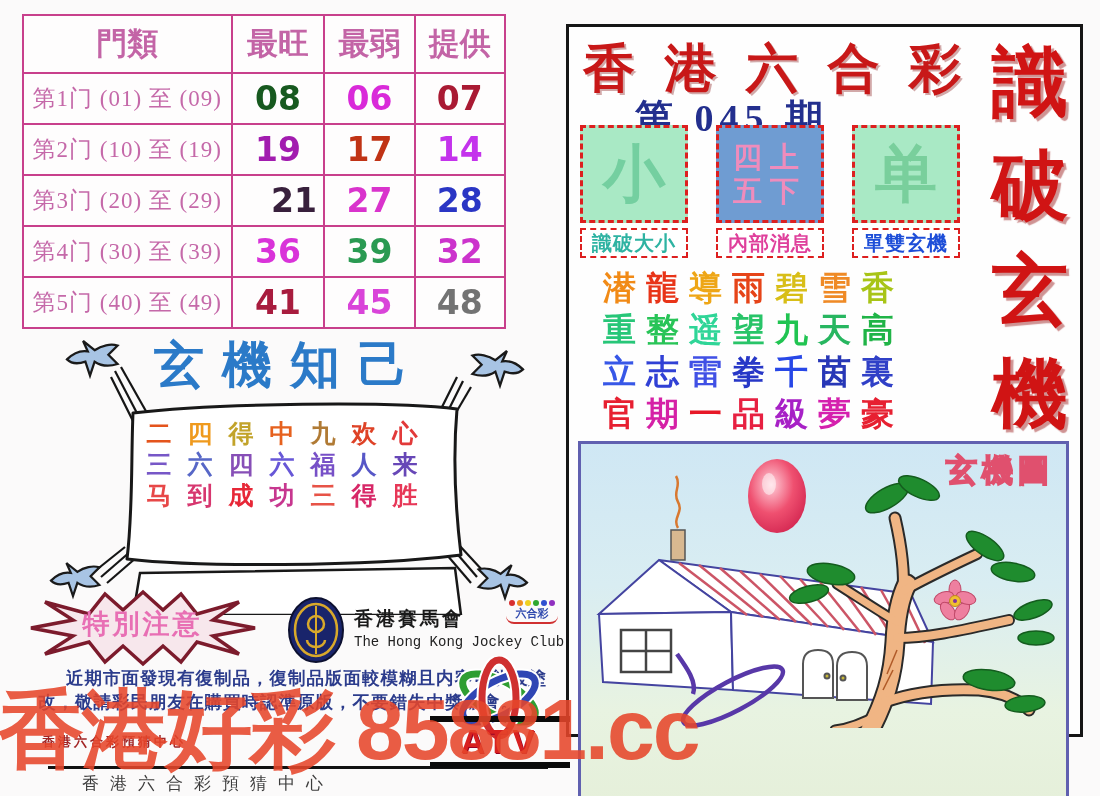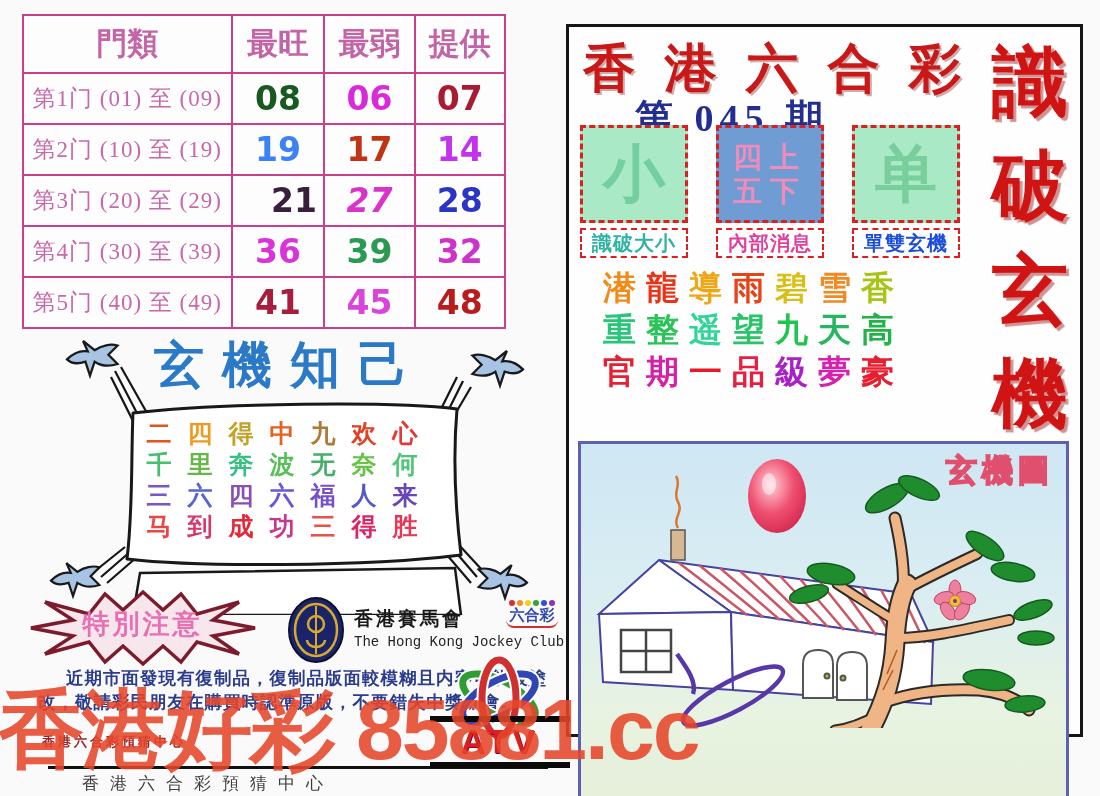--- a/index.html
+++ b/index.html
@@ -20,21 +20,21 @@
   .gb-poem .char-line{font-family:"Liberation Serif","DejaVu Serif",serif;font-weight:bold;font-size:25px;letter-spacing:16px;line-height:31px;text-align:center;white-space:nowrap;}
 
   
   .starburst-label{font-family:"Liberation Serif","DejaVu Serif",serif;font-weight:bold;font-size:27px;color:#e86fb4;letter-spacing:3px;text-align:center;}
 
   
   .jk-cn{font-size:19px;font-weight:bold;color:#1a1a1a;letter-spacing:3px;font-family:"Liberation Serif","DejaVu Serif",serif;}
   .jk-en{font-size:14px;color:#222;font-family:"Liberation Mono","DejaVu Sans Mono",monospace;margin-top:2px;white-space:nowrap;}
   .mini-dots{display:flex;gap:2px;justify-content:center;}
   .mini-dots i{width:6px;height:6px;border-radius:50%;display:block;}
-  .mini-text{font-size:15px;font-weight:bold;color:#2f49ae;text-align:center;border-bottom:2px solid #d03030;border-radius:0 0 8px 8px;padding-bottom:1px;}
+  .mini-text{font-size:11px;font-weight:bold;color:#2f49ae;text-align:center;border-bottom:2px solid #d03030;border-radius:0 0 8px 8px;padding-bottom:1px;}
 
   
   .warning{font-size:17.5px;font-weight:bold;color:#2c3c8c;line-height:24px;letter-spacing:1px;}
   .stamp{font-size:13px;color:#a22424;font-weight:bold;letter-spacing:3px;}
   .footer-line{height:3px;background:#111;}
   .footer-text{font-size:17px;color:#3c3c3c;letter-spacing:11px;font-family:"Liberation Serif","DejaVu Serif",serif;}
 
   
   .rpanel{left:566px;top:24px;width:517px;height:713px;border:3.5px solid #151515;background:#fefefe;box-sizing:border-box;}
   .rp-title{left:14px;top:14px;width:378px;display:flex;justify-content:space-between;}
@@ -76,41 +76,41 @@
       </thead>
     <tbody>
         <tr>
           <td class="rowlab">第1门 (01) 至 (09)</td>
           <td class="num" style="color: rgb(23, 89, 31);">08</td>
           <td class="num" style="color: rgb(217, 42, 217); margin-left: 47px;">06</td>
           <td class="num" style="color: rgb(169, 26, 51);">07</td>
         </tr>
         <tr>
           <td class="rowlab">第2门 (10) 至 (19)</td>
-          <td class="num" style="color: #3b82f6; text-align: center;">19</td>
+          <td class="num" style="color: #a21caf; text-align: center;">19</td>
           <td class="num" style="color: rgb(192, 51, 21);">17</td>
           <td class="num" style="color: rgb(196, 51, 236);">14</td>
         </tr>
         <tr>
           <td class="rowlab">第3门 (20) 至 (29)</td>
           <td class="num" style="color: rgb(56, 32, 60); padding-left: 32px;">21</td>
-          <td class="num" style="color: rgb(217, 51, 204); font-style: italic;">27</td>
+          <td class="num" style="color: rgb(217, 51, 204);">27</td>
           <td class="num" style="color: rgb(42, 53, 196);">28</td>
         </tr>
         <tr>
           <td class="rowlab">第4门 (30) 至 (39)</td>
           <td class="num" style="color: rgb(217, 51, 217);">36</td>
           <td class="num" style="color: rgb(42, 154, 82);">39</td>
           <td class="num" style="color: rgb(204, 51, 204);">32</td>
         </tr>
         <tr>
           <td class="rowlab">第5门 (40) 至 (49)</td>
           <td class="num" style="color: rgb(168, 28, 62);">41</td>
           <td class="num" style="color: rgb(217, 68, 217);">45</td>
-          <td class="num" style="color: #b91c1c;">48</td>
+          <td class="num" style="color: #737373;">48</td>
         </tr>
       </tbody>
   </table>
 
   <svg class="abs" style="left:15px;top:325px;" width="545" height="290" viewBox="0 0 545 290">
     <defs>
       <g id="bird">
         <path d="M0,16 C6,10 12,8 18,9 L14,0 L24,8 C30,4 38,2 44,4 L36,12 L44,20 C38,22 30,22 24,18 L20,30 L16,18 C10,20 4,20 0,16 Z" fill="#a8c4e4" stroke="#1a1a1a" stroke-width="2"></path>
       </g>
     </defs>
@@ -135,21 +135,20 @@
     <path d="M118,88 C200,78 380,76 442,84 C438,130 440,180 446,230 C350,242 180,242 112,234 C118,186 116,134 118,88 Z" fill="#ffffff" stroke="#181818" stroke-width="3" stroke-linejoin="round"></path>
 
     <use href="#bird" transform="translate(52,16) scale(1.15)"></use>
     <use href="#bird" transform="translate(508,26) scale(-1.15,1.15)"></use>
     <use href="#bird" transform="translate(36,238) scale(1.1)"></use>
     <use href="#bird" transform="translate(512,240) scale(-1.1,1.1)"></use>
   </svg>
   <div class="gb-title abs" style="left:140px;top:332px;width:300px;">玄機知己</div>
   <div class="gb-poem abs" style="left:130px;top:418px;width:320px;">
       <div class="char-line"><span style="color: rgb(228, 84, 28);">二</span><span style="color: rgb(239, 154, 30);">四</span><span style="color: rgb(194, 163, 42);">得</span><span style="color: rgb(230, 97, 30);">中</span><span style="color: rgb(176, 122, 52);">九</span><span style="color: rgb(222, 66, 38);">欢</span><span style="color: rgb(226, 58, 58);">心</span></div>
-      <div class="char-line"><span style="color: rgb(70, 191, 110);">千</span><span style="color: rgb(102, 184, 71);">里</span><span style="color: rgb(56, 191, 134);">奔</span><span style="color: rgb(87, 191, 87);">波</span><span style="color: rgb(71, 175, 103);">无</span><span style="color: rgb(101, 196, 71);">奈</span><span style="color: rgb(79, 198, 119);">何</span></div>
       <div class="char-line"><span style="color: rgb(119, 87, 199);">三</span><span style="color: rgb(87, 103, 199);">六</span><span style="color: rgb(135, 79, 183);">四</span><span style="color: rgb(103, 87, 215);">六</span><span style="color: rgb(119, 80, 199);">福</span><span style="color: rgb(87, 87, 199);">人</span><span style="color: rgb(103, 71, 183);">来</span></div>
       <div class="char-line"><span style="color: rgb(231, 71, 71);">马</span><span style="color: rgb(215, 55, 111);">到</span><span style="color: rgb(231, 39, 55);">成</span><span style="color: rgb(199, 55, 143);">功</span><span style="color: rgb(231, 83, 71);">三</span><span style="color: rgb(215, 39, 103);">得</span><span style="color: rgb(231, 55, 87);">胜</span></div>
     </div>
 
   <svg class="abs" style="left:25px;top:588px;" width="235" height="80" viewBox="0 0 235 80">
     <polygon points="6,40 48,32 20,14 64,26 80,6 98,22 118,4 138,22 156,6 172,26 214,14 188,32 230,40 188,48 214,66 172,54 156,74 138,58 118,76 98,58 80,74 64,54 20,66 48,48" fill="#f7e7ec" stroke="#7c1b2c" stroke-width="3.5" stroke-linejoin="miter"></polygon>
   </svg>
   <div class="starburst-label abs" style="left:25px;top:606px;width:235px;">特別注意</div>
 
   <svg class="abs" style="left:287px;top:596px;" width="58" height="68" viewBox="0 0 58 68">
@@ -215,20 +214,21 @@
         <div class="pbox-wrap">
           <div class="pbox" style="background: rgb(169, 233, 197);">
             <div class="big" style="color: rgb(121, 207, 156);">单</div>
           </div>
           <div class="pbox-label" style="color: #1d4ed8;">單雙玄機</div>
         </div>
       </div>
     <div class="rp-poem abs">
         <div class="char-line"><span style="color: rgb(241, 138, 22);">潜</span><span style="color: rgb(232, 52, 24);">龍</span><span style="color: rgb(238, 166, 23);">導</span><span style="color: rgb(230, 68, 24);">雨</span><span style="color: rgb(216, 190, 23);">碧</span><span style="color: rgb(239, 138, 38);">雪</span><span style="color: rgb(168, 196, 23);">香</span></div>
         <div class="char-line"><span style="color: rgb(39, 198, 120);">重</span><span style="color: rgb(40, 196, 87);">整</span><span style="color: rgb(47, 213, 151);">遥</span><span style="color: rgb(40, 196, 104);">望</span><span style="color: rgb(32, 196, 81);">九</span><span style="color: rgb(39, 182, 96);">天</span><span style="color: rgb(32, 180, 71);">高</span></div>
+        <div class="char-line"><span style="color: rgb(55, 87, 231);">立</span><span style="color: rgb(48, 64, 213);">志</span><span style="color: rgb(64, 80, 229);">雷</span><span style="color: rgb(39, 55, 199);">拳</span><span style="color: rgb(39, 71, 231);">千</span><span style="color: rgb(39, 55, 183);">茵</span><span style="color: rgb(48, 64, 199);">裏</span></div>
         <div class="char-line"><span style="color: rgb(231, 32, 49);">官</span><span style="color: rgb(213, 33, 166);">期</span><span style="color: rgb(231, 24, 39);">一</span><span style="color: rgb(231, 32, 65);">品</span><span style="color: rgb(167, 33, 198);">級</span><span style="color: rgb(213, 33, 174);">夢</span><span style="color: rgb(231, 32, 49);">豪</span></div>
       </div>
 
     <div class="picture abs">
       <svg width="485" height="284" viewBox="0 0 485 284">
         <defs>
           <radialGradient id="balloon" cx="40%" cy="35%" r="70%">
             <stop offset="0%" stop-color="#ffd0da"></stop>
               <stop offset="55%" stop-color="#ef5070"></stop>
               <stop offset="100%" stop-color="#d42852"></stop>

